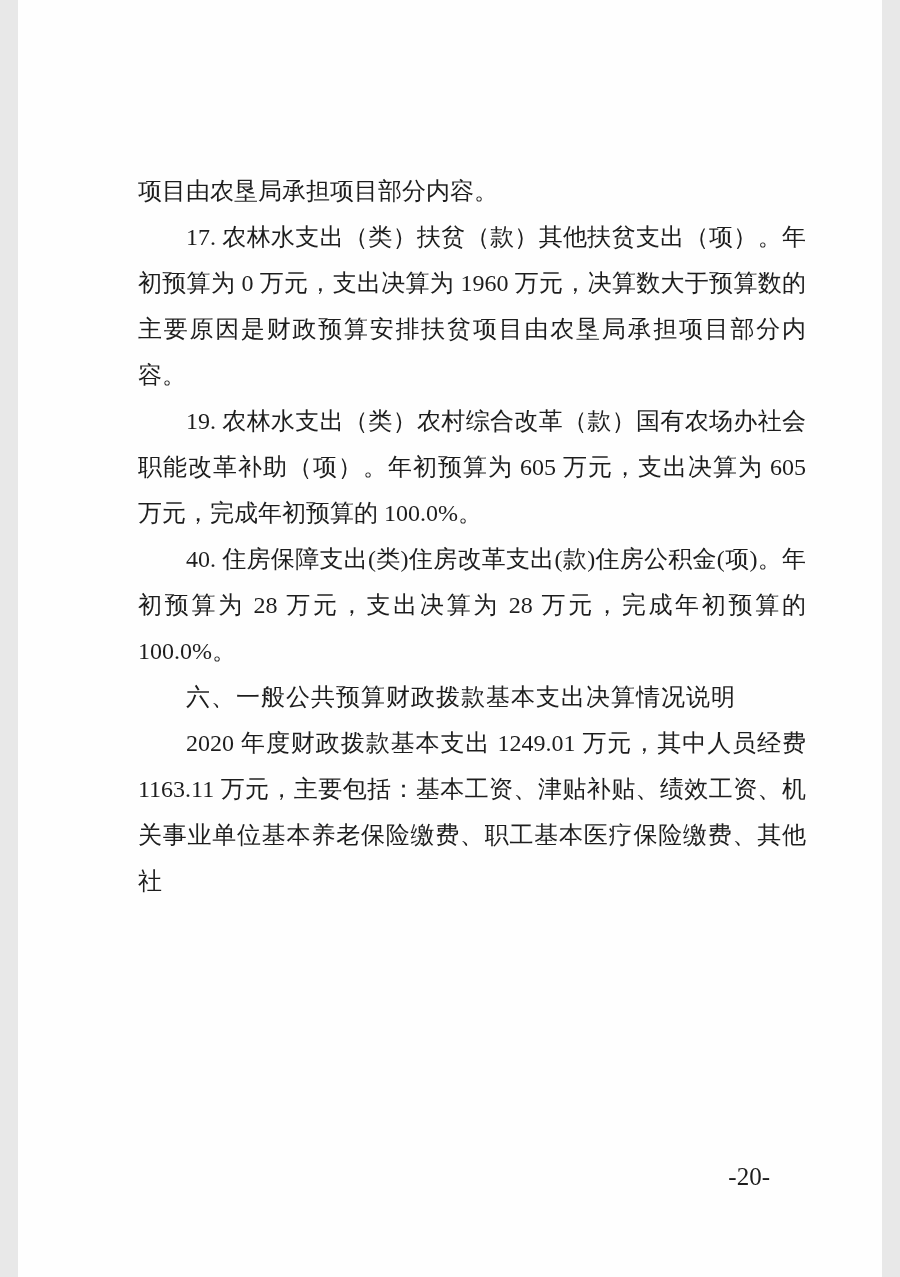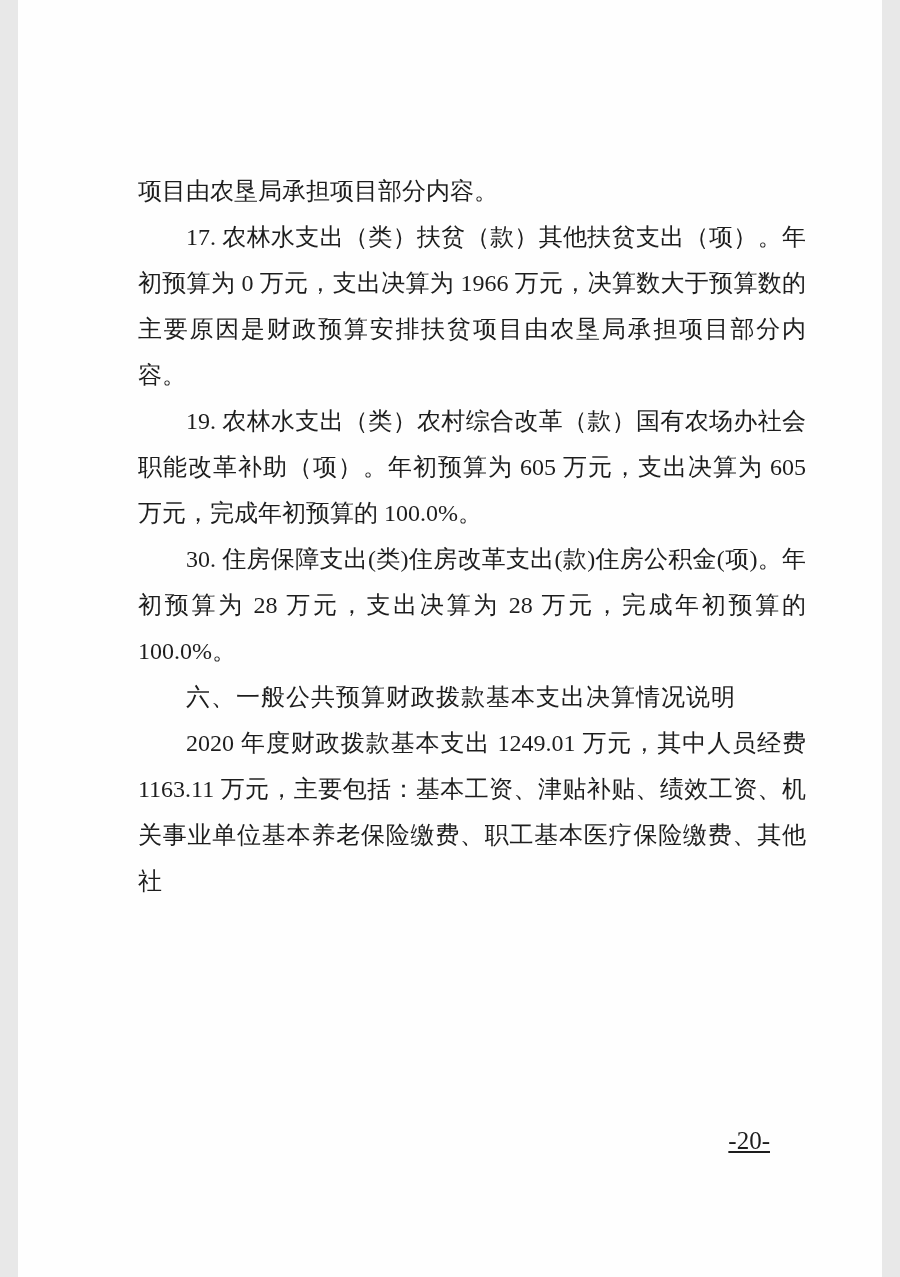--- a/index.html
+++ b/index.html
@@ -19,25 +19,24 @@
     color:#1d1d1d;
     text-align:justify;
     text-align-last:left;
   }
   .para { margin:0; padding:0; }
   .indent { text-indent:2em; }
   .para b, .heading { font-weight:normal; }
   .heading { letter-spacing:1px; }
   .page-number {
     position:absolute;
-    top:1126px; right:112px;
+    top:1162px; right:112px;
     font-size:25px;
     color:#1d1d1d;
     line-height:30px;
-    text-decoration:underline;
   }
   .dashed-line {
     position:absolute;
     left:880px; top:1063px;
     width:2px; height:200px;
     background:repeating-linear-gradient(
       to bottom,
       #8f8f8f 0px, #8f8f8f 4px,
       transparent 4px, transparent 11px);
     opacity:0.5;
@@ -45,26 +44,26 @@
 </style>
 </head>
 <body>
 
 <div class="page">
 
   <div class="content">
 
     <p class="para"><span>项目由农垦局承担项目部分内容。</span></p>
 
-    <p class="para indent"><b>17. 农林水支出（类）扶贫（款）其他扶贫支出（项）。</b><span>年初预算为 0 万元，支出决算为 1966 万元，决算数大于预算数的主要原因是财政预算安排扶贫项目由农垦局承担项目部分内容。</span></p>
+    <p class="para indent"><b>17. 农林水支出（类）扶贫（款）其他扶贫支出（项）。</b><span>年初预算为 0 万元，支出决算为 1960 万元，决算数大于预算数的主要原因是财政预算安排扶贫项目由农垦局承担项目部分内容。</span></p>
 
     <p class="para indent"><b>19. 农林水支出（类）农村综合改革（款）国有农场办社会职能改革补助（项）。</b><span>年初预算为 605 万元，支出决算为 605 万元，完成年初预算的 100.0%。</span></p>
 
 
-    <p class="para indent"><b>30. 住房保障支出(类)住房改革支出(款)住房公积金(项)。</b><span>年初预算为 28 万元，支出决算为 28 万元，完成年初预算的 100.0%。</span></p>
+    <p class="para indent"><b>40. 住房保障支出(类)住房改革支出(款)住房公积金(项)。</b><span>年初预算为 28 万元，支出决算为 28 万元，完成年初预算的 100.0%。</span></p>
 
 
     <p class="para indent heading"><b>六、一般公共预算财政拨款基本支出决算情况说明</b></p>
 
     <p class="para indent"><span>2020 年度财政拨款基本支出 1249.01 万元，其中人员经费 1163.11 万元，主要包括：基本工资、津贴补贴、绩效工资、机关事业单位基本养老保险缴费、职工基本医疗保险缴费、其他社</span></p>
 
   </div>
 
   <div class="page-number">-20-</div>
 

